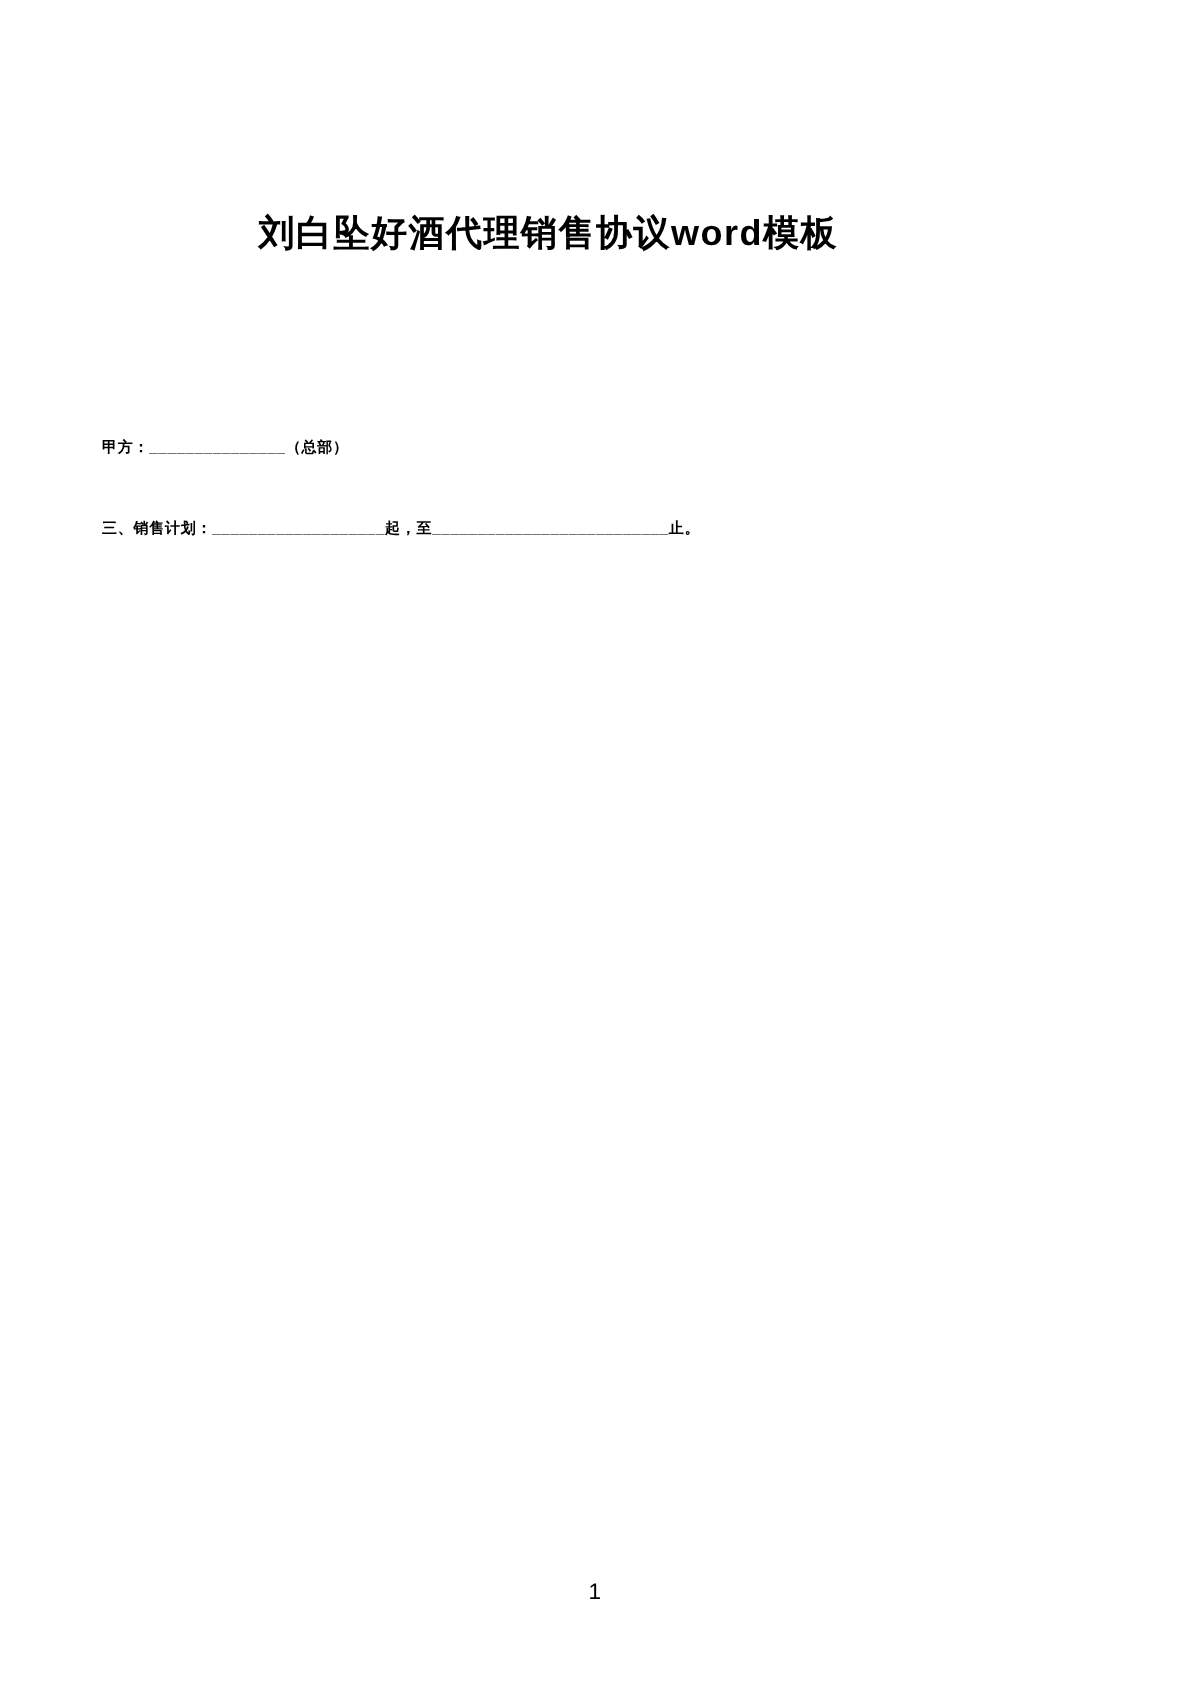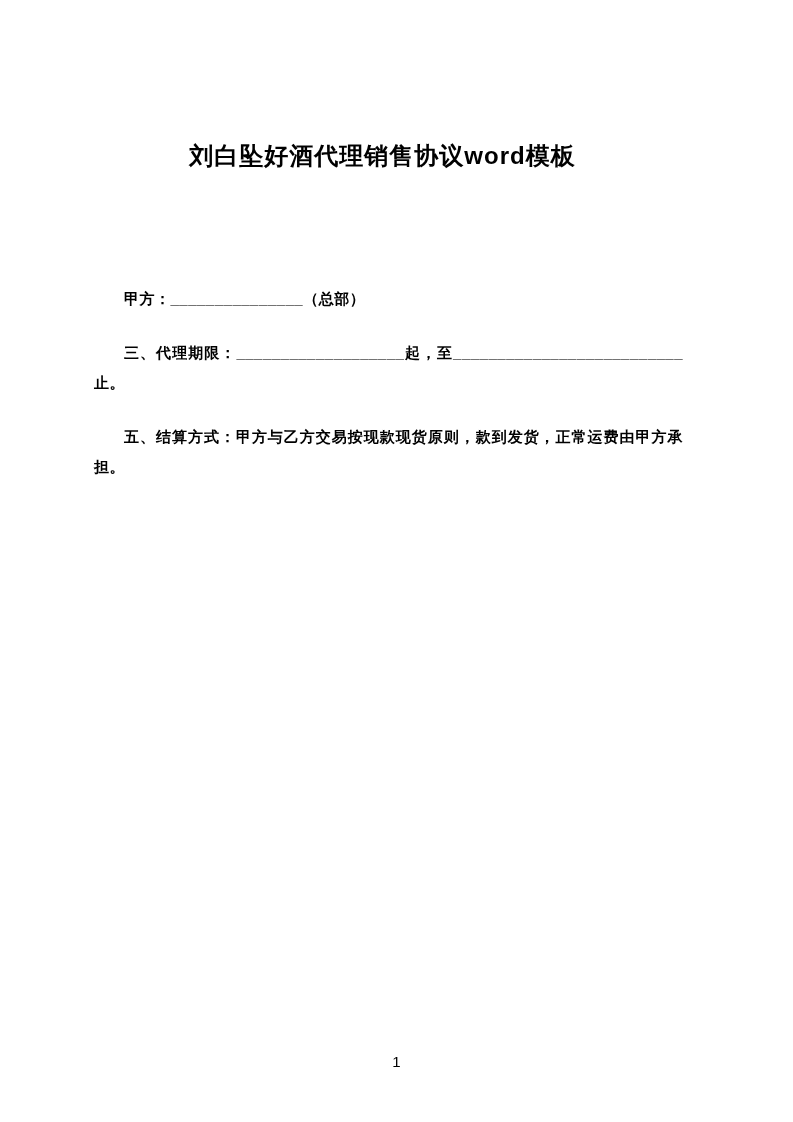--- a/index.html
+++ b/index.html
@@ -7,36 +7,36 @@
     padding: 0;
     background: #ffffff;
   }
   .page {
     position: relative;
     width: 793px;
     height: 1122px;
     margin: 0 auto;
     background: #ffffff;
     box-sizing: border-box;
-    padding: 140px 110px 0 82px;
+    padding: 140px 110px 0 48px;
     font-family: "Liberation Sans", "DejaVu Sans", sans-serif;
     color: #000000;
     overflow: hidden;
   }
   .doc-title {
     margin: 0 0 112px 0;
     font-size: 24px;
     line-height: 32px;
     font-weight: 700;
     text-align: center;
     letter-spacing: 1px;
   }
   .para {
-    margin: 0 0 24px 12px;
-    font-size: 15px;
+    margin: 0 0 24px 0;
+    font-size: 10px;
     line-height: 30px;
     font-weight: 600;
     text-indent: 2em;
     text-align: justify;
     word-break: break-all;
     letter-spacing: 0.5px;
   }
   .page-number {
     position: absolute;
     left: 0;
@@ -54,22 +54,21 @@
 <div class="page">
 
   <h1 class="doc-title">刘白坠好酒代理销售协议word模板</h1>
 
   <p class="para">甲方：_______________（总部）</p>
 
 
 
 
 
-  <p class="para">三、代理期限：___________________起，至__________________________止。</p>
+  <p class="para">三、销售计划：___________________起，至__________________________止。</p>
 
 
-  <p class="para">五、结算方式：甲方与乙方交易按现款现货原则，款到发货，正常运费由甲方承担。</p>
 
 
 
   <div class="page-number">1</div>
 
 </div>
 
 </body></html>

